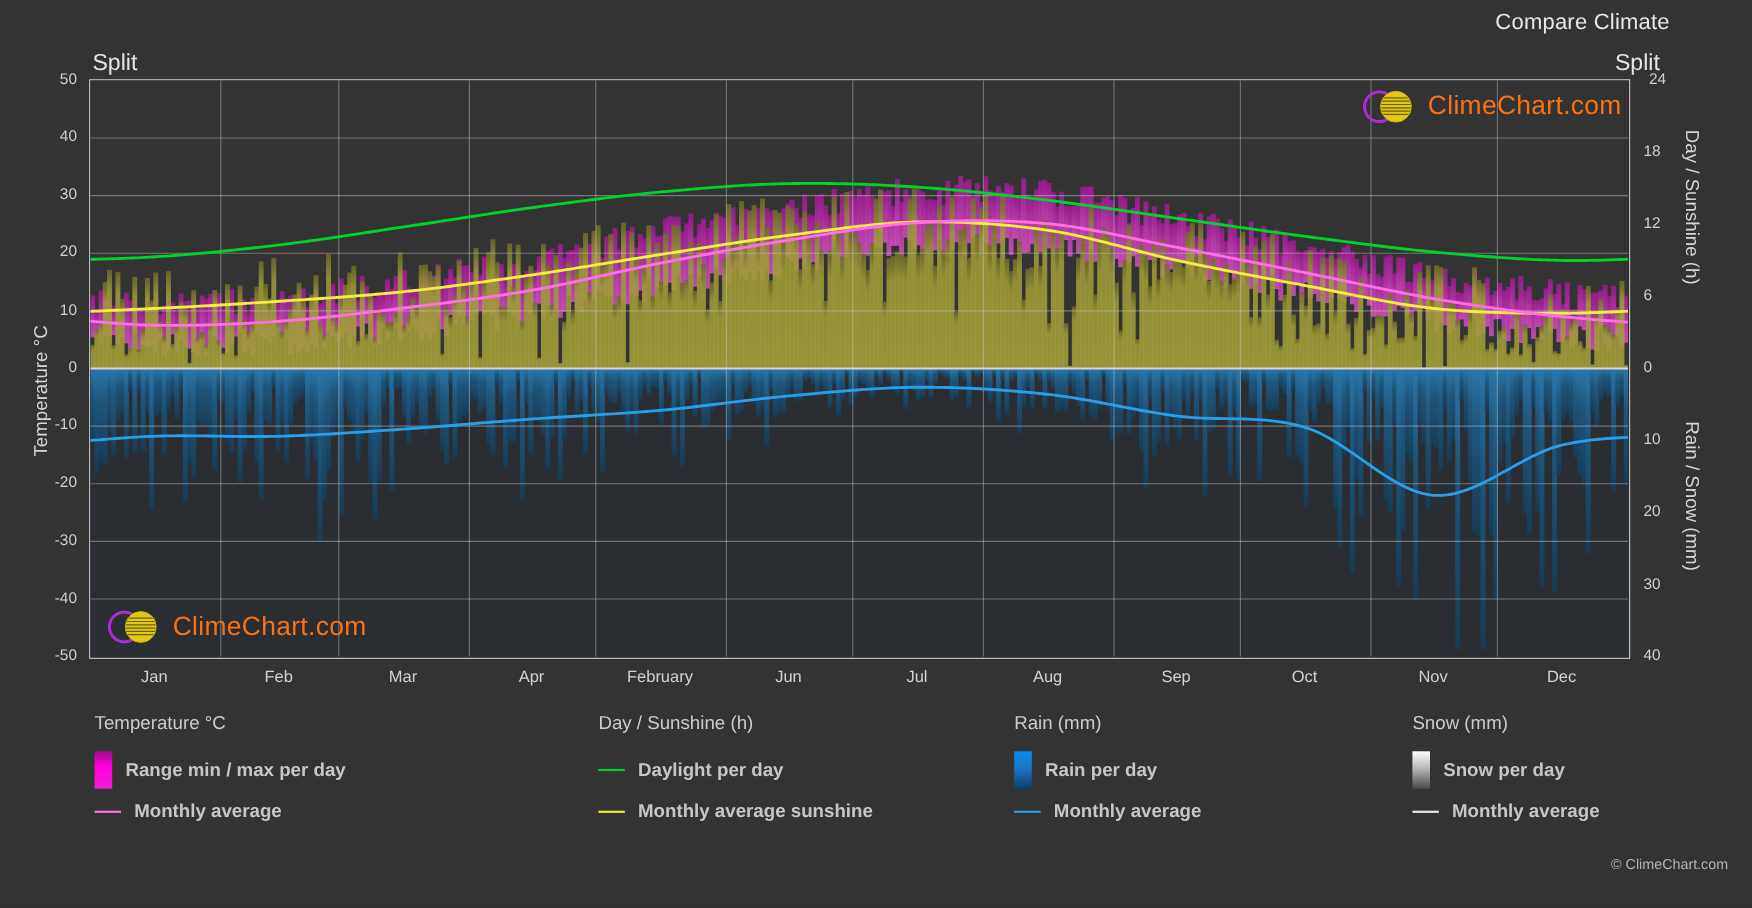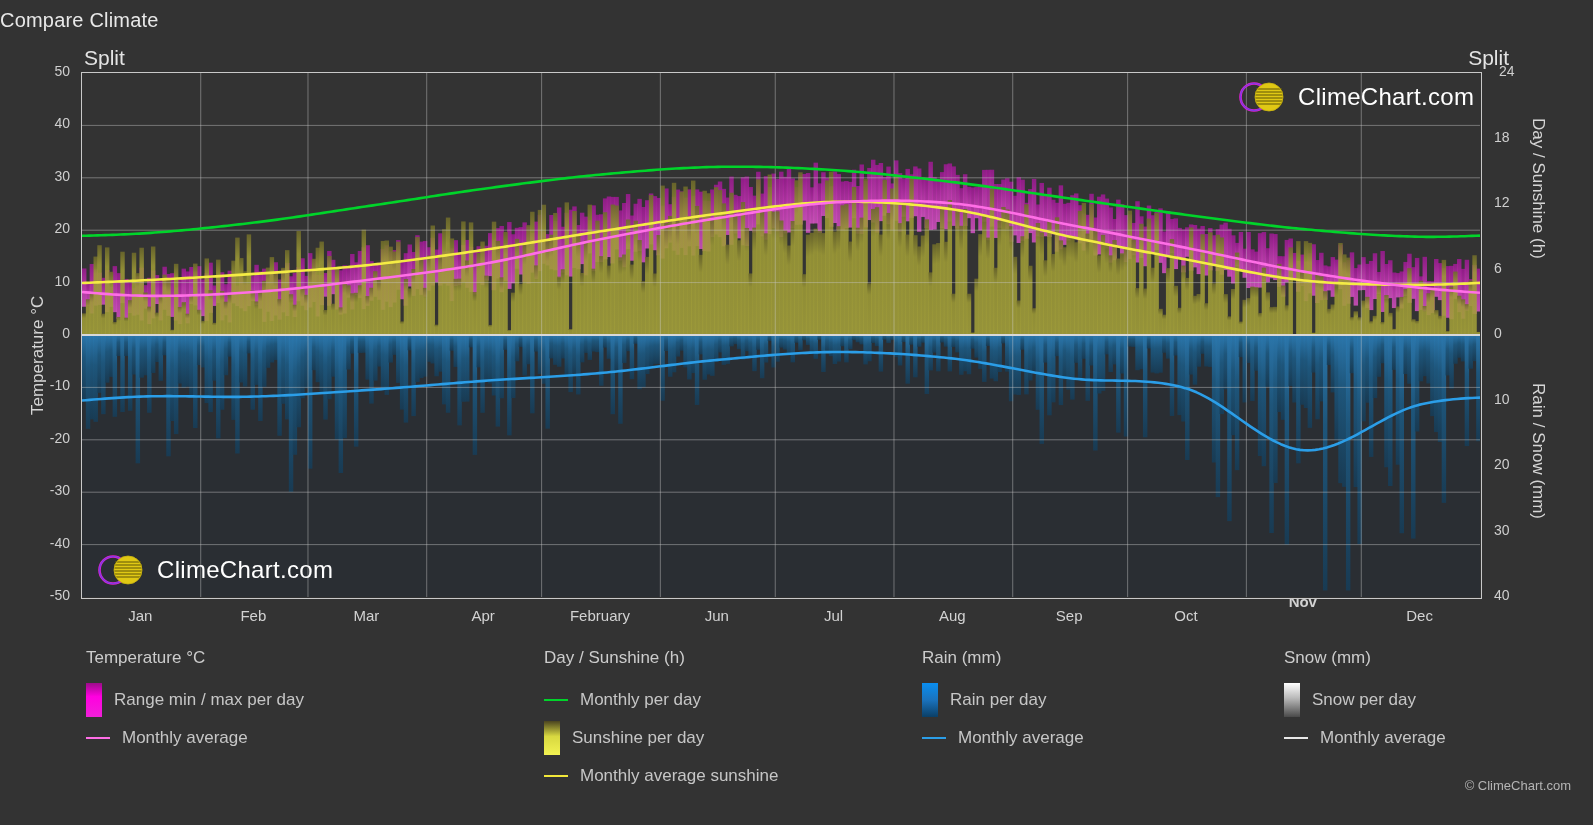--- a/index.html
+++ b/index.html
@@ -10,21 +10,21 @@
     font-family:"Liberation Sans",sans-serif;
     color:#d8d8d8;
     overflow:hidden;
     position:relative;
   }
   .root{position:absolute;inset:0;}
 
   
   #chart-title{
     position:absolute;left:0;top:9px;width:1518px;
-    text-align:left;font-size:20px;color:#e8e8e8;letter-spacing:.2px;
+    text-align:right;font-size:20px;color:#e8e8e8;letter-spacing:.2px;
   }
 
   
   #loc-left{position:absolute;left:84px;top:46px;font-size:21px;color:#e4e4e4;}
   #loc-right{position:absolute;right:84px;top:46px;font-size:21px;color:#e4e4e4;}
 
   
   #plot{
     position:absolute;left:81px;top:72px;width:1401px;height:527px;
     background:#333333;
@@ -47,31 +47,31 @@
   #ylab-left{left:28px;top:415px;transform:rotate(-90deg);}
   #ylab-r1{left:1548px;top:118px;transform:rotate(90deg);}
   #ylab-r2{left:1548px;top:383px;transform:rotate(90deg);}
 
   .xtick{position:absolute;font-size:15px;color:#d2d2d2;text-align:center;width:80px;}
 
   
   #legend{position:absolute;left:0;top:648px;width:1593px;height:150px;}
   .lg-col{position:absolute;top:0;}
   .lg-head{font-size:17px;color:#cccccc;margin-bottom:13px;white-space:nowrap;}
-  .lg-row{display:flex;align-items:center;height:38px;}
+  .lg-row{display:flex;align-items:center;height:38px;font-weight:bold;}
   .lg-text{font-size:17px;color:#c6c6c6;margin-left:12px;white-space:nowrap;}
   .sw-box{width:16px;height:34px;display:inline-block;flex:0 0 auto;}
   .sw-line{width:24px;height:0;border-top:2px solid #fff;display:inline-block;flex:0 0 auto;margin-left:0px;}
   .sw-wrap{width:24px;display:flex;justify-content:flex-start;flex:0 0 auto;}
 
   #copyright{position:absolute;right:22px;top:778px;font-size:13px;color:#b4b4b4;}
 
   
   .logo{position:absolute;display:flex;align-items:center;}
-  .logo .logo-text{font-size:24px;color:#ffffff;letter-spacing:.3px;margin-left:4px;}
+  .logo .logo-text{font-size:24px;color:#f97316;letter-spacing:.3px;margin-left:4px;}
   #logo-top{left:1236px;top:80px;}
   #logo-bottom{left:95px;top:553px;}
 </style>
 </head>
 <body>
 
 <div class="root">
 
   <div id="chart-title">Compare Climate</div>
 
@@ -111,21 +111,21 @@
       <div class="xtick" style="left: 100.367px; top: 607px;">Jan</div>
       <div class="xtick" style="left: 213.356px; top: 607px;">Feb</div>
       <div class="xtick" style="left: 326.345px; top: 607px;">Mar</div>
       <div class="xtick" style="left: 443.164px; top: 607px;">Apr</div>
       <div class="xtick" style="left: 559.984px; top: 607px;">February</div>
       <div class="xtick" style="left: 676.803px; top: 607px;">Jun</div>
       <div class="xtick" style="left: 793.622px; top: 607px;">Jul</div>
       <div class="xtick" style="left: 912.356px; top: 607px;">Aug</div>
       <div class="xtick" style="left: 1029.18px; top: 607px;">Sep</div>
       <div class="xtick" style="left: 1145.99px; top: 607px;">Oct</div>
-      <div class="xtick" style="left: 1262.81px; top: 593px; font-weight: bold;">Nov</div>
+      <div class="xtick" style="left: 1262.81px; top: 607px;">Nov</div>
       <div class="xtick" style="left: 1379.63px; top: 607px;">Dec</div>
     </div>
 
   <div id="plot">
     <svg id="plot-svg" width="1398" height="524" viewBox="0 0 1398 524">
       <defs>
         <linearGradient id="gradSun" x1="0" y1="0" x2="0" y2="1">
           <stop offset="0%" stop-color="#6e6a2a"></stop>
           <stop offset="22%" stop-color="#9d9a36"></stop>
           <stop offset="100%" stop-color="#a3a03a"></stop>
@@ -1339,25 +1339,21 @@
           </span>
           <span class="lg-text">Monthly average</span>
         </div>
       </div>
       <div class="lg-col" style="left: 544px;">
         <div class="lg-head">Day / Sunshine (h)</div>
         <div class="lg-row">
           <span class="sw-wrap">
             <span class="sw-line" style="border-top-color: rgb(0, 212, 42);"></span>
           </span>
-          <span class="lg-text">Monthly per day</span>
-        </div>
-        <div class="lg-row">
-          <span class="sw-box" style="background: linear-gradient(rgb(74, 68, 32) 0%, rgb(216, 216, 64) 45%, rgb(242, 242, 82) 100%);"></span>
-          <span class="lg-text">Sunshine per day</span>
+          <span class="lg-text">Daylight per day</span>
         </div>
         <div class="lg-row">
           <span class="sw-wrap">
             <span class="sw-line" style="border-top-color: rgb(242, 232, 58);"></span>
           </span>
           <span class="lg-text">Monthly average sunshine</span>
         </div>
       </div>
       <div class="lg-col" style="left: 922px;">
         <div class="lg-head">Rain (mm)</div>

